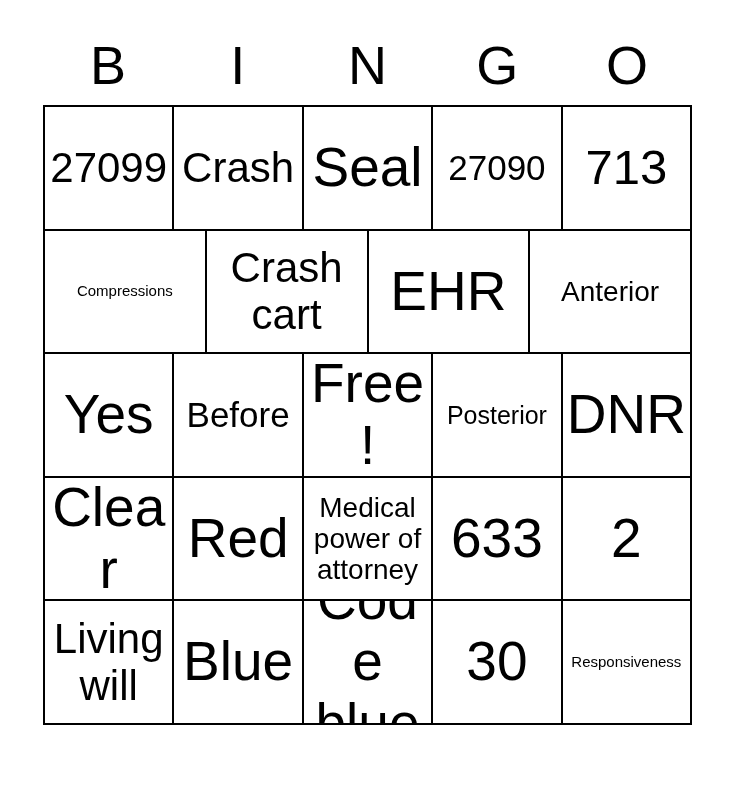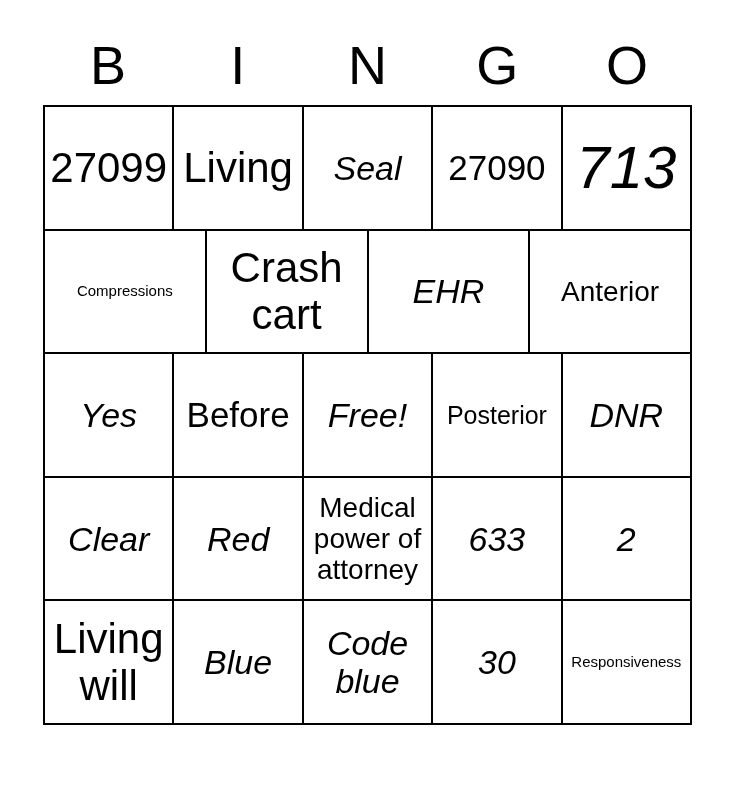--- a/index.html
+++ b/index.html
@@ -70,22 +70,22 @@
     overflow: hidden;
     background: #ffffff;
   }
   .cell-text {
     display: block;
     width: 100%;
     line-height: 1.12;
     word-wrap: break-word;
   }
   
-  .sz-xxl .cell-text { font-size: 60px; font-style: italic; }
-  .sz-xl  .cell-text { font-size: 34px; font-style: italic; }
+  .sz-xxl .cell-text { font-size: 49px; }
+  .sz-xl  .cell-text { font-size: 55px; }
   .sz-lg  .cell-text { font-size: 42px; }
   .sz-md  .cell-text { font-size: 35px; }
   .sz-sm  .cell-text { font-size: 28px; }
   .sz-xs  .cell-text { font-size: 25px; }
   .sz-xxs .cell-text { font-size: 15px; }
 </style>
 </head>
 <body>
 
 <div class="card">
@@ -98,21 +98,21 @@
     <div class="header-cell">O</div>
   </div>
 
   <div class="grid">
 
     <div class="grid-row">
       <div class="cell sz-lg">
           <span class="cell-text">27099</span>
         </div>
       <div class="cell sz-lg">
-          <span class="cell-text">Living</span>
+          <span class="cell-text">Crash</span>
         </div>
       <div class="cell sz-xl">
           <span class="cell-text">Seal</span>
         </div>
       <div class="cell sz-md">
           <span class="cell-text">27090</span>
         </div>
       <div class="cell sz-xxl">
           <span class="cell-text">713</span>
         </div>

